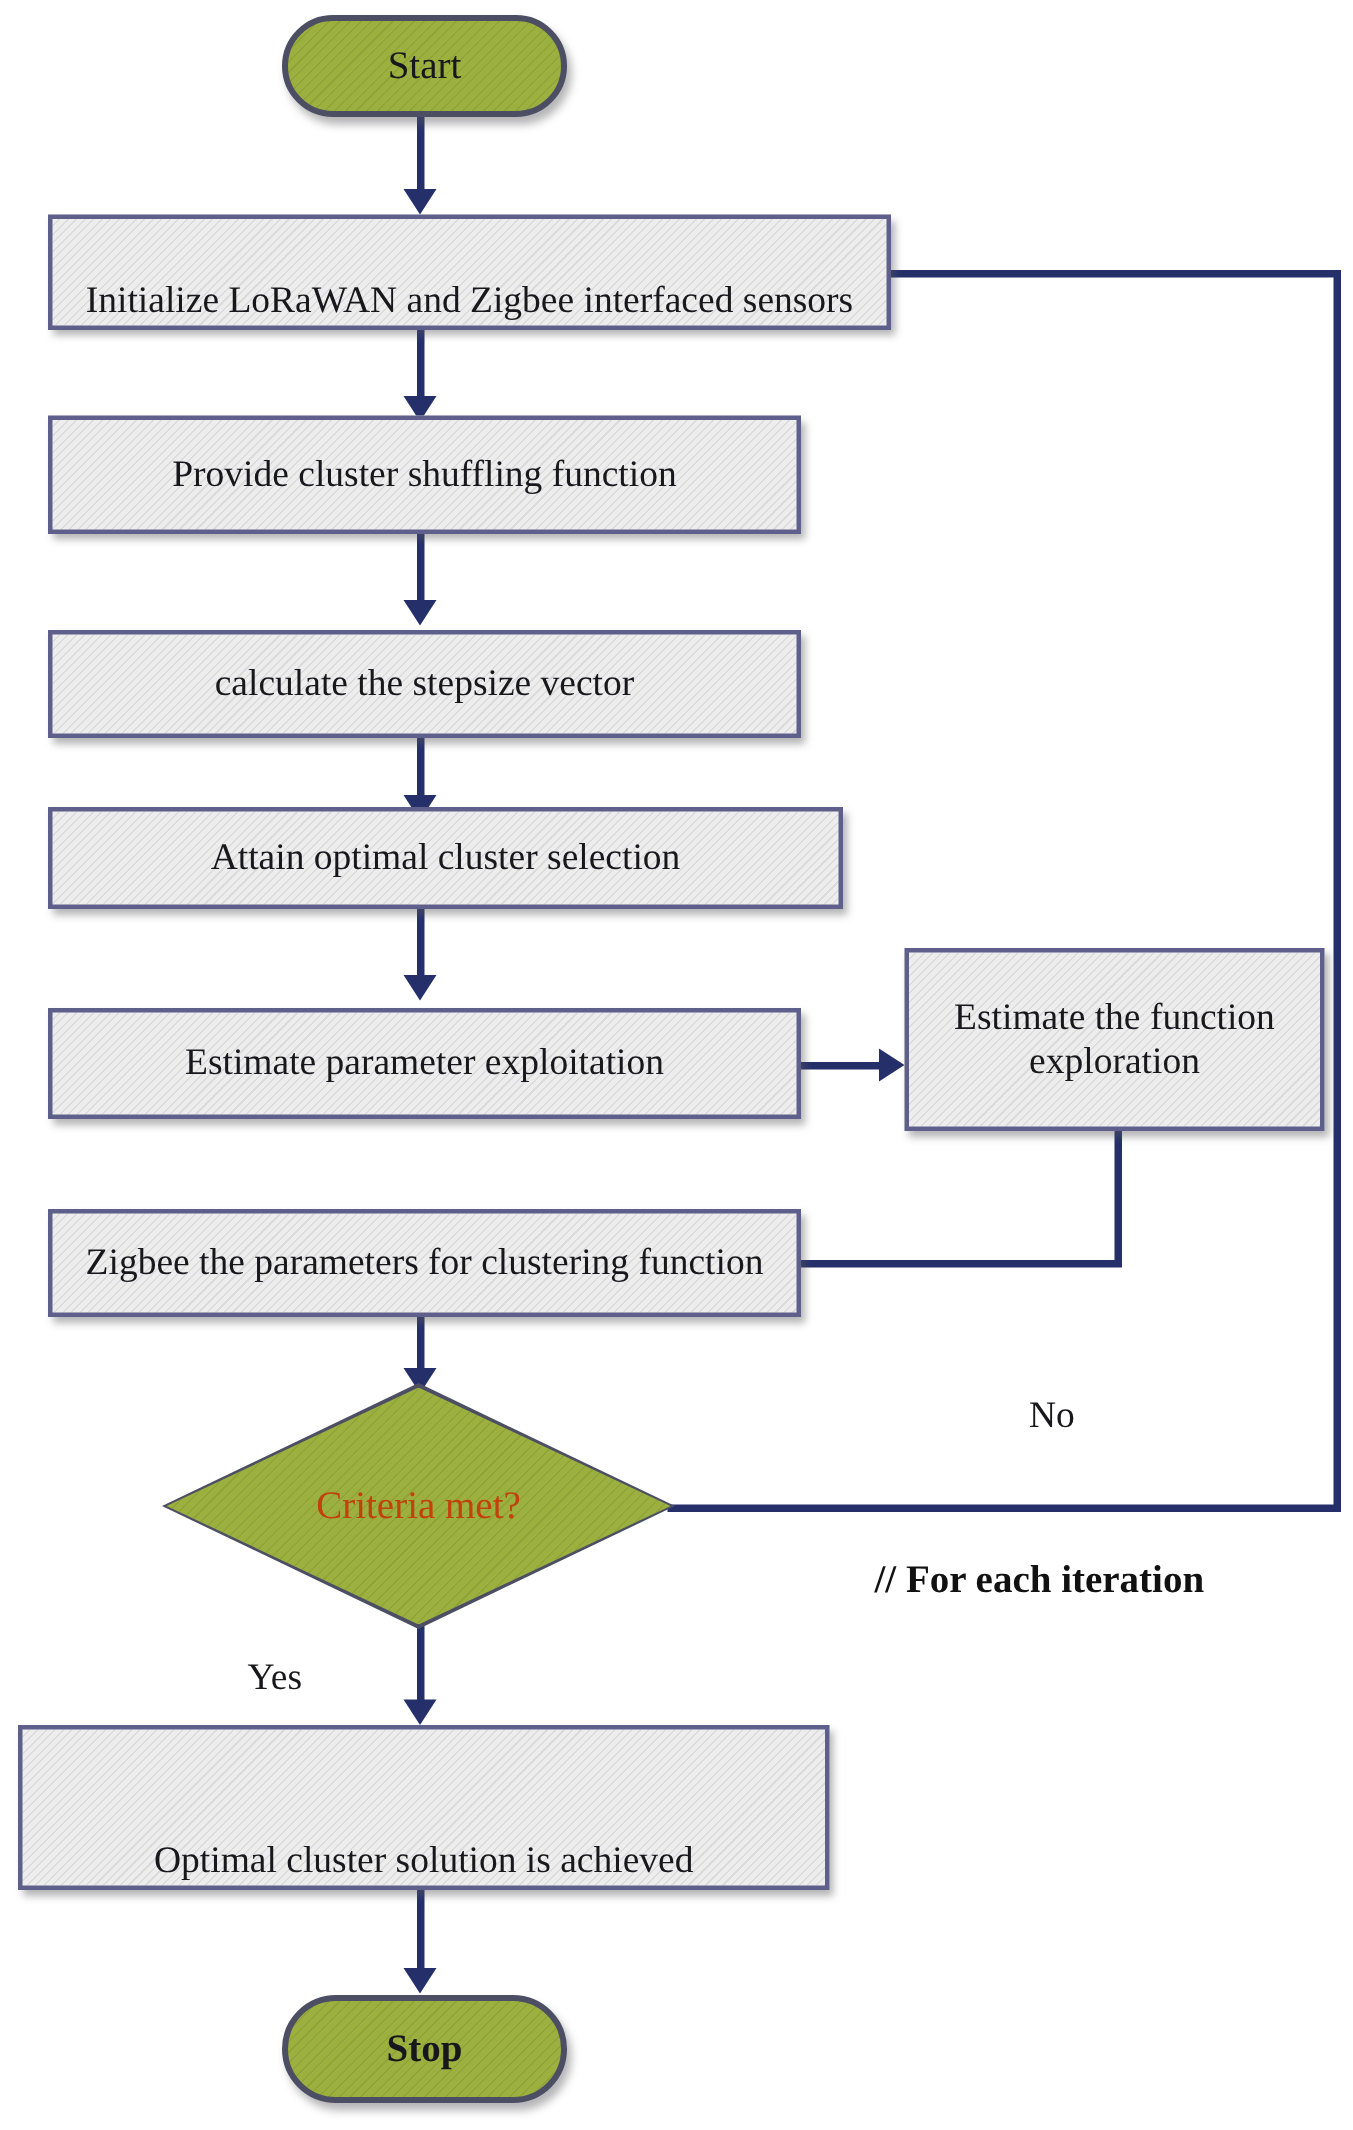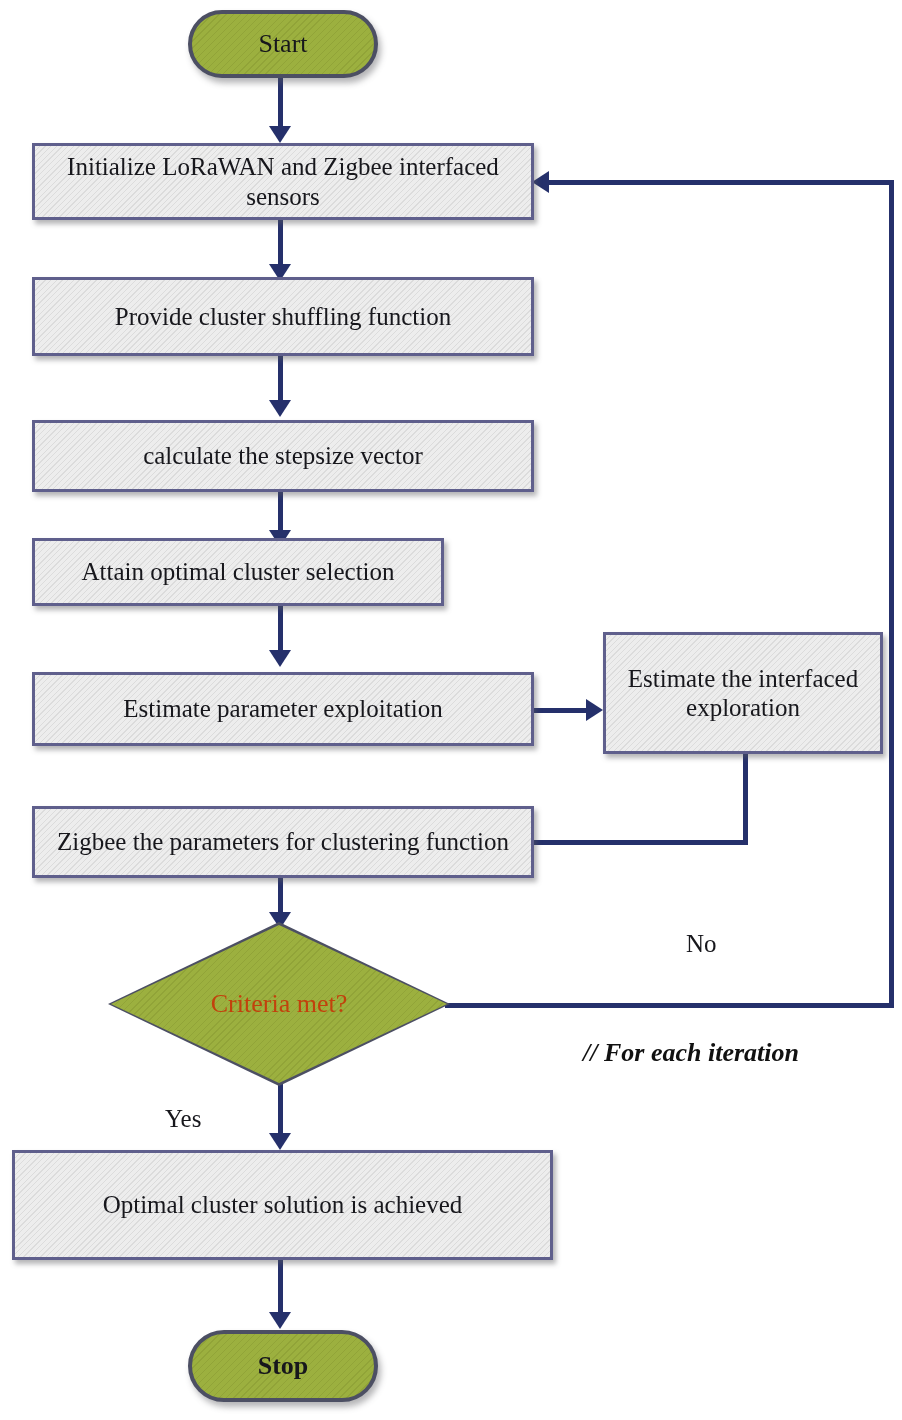--- a/index.html
+++ b/index.html
@@ -65,21 +65,21 @@
   .arrow-left{position:absolute;width:0;height:0;z-index:2;
     border-top:11px solid transparent;border-bottom:11px solid transparent;
     border-right:17px solid #25306b;}
   .arrow-right{position:absolute;width:0;height:0;z-index:2;
     border-top:11px solid transparent;border-bottom:11px solid transparent;
     border-left:17px solid #25306b;}
 
   
   .elabel{position:absolute;font-size:25px;color:#17171c;z-index:4;white-space:nowrap;}
   .note{position:absolute;font-size:26px;color:#111;z-index:4;
-        font-style:italic;font-weight:bold;white-space:nowrap;}
+        font-weight:bold;white-space:nowrap;}
 </style>
 </head>
 <body>
 
 <div id="canvas">
 
   <div class="vline" style="left:278px;top:76px;height:62px;"></div>
   <div class="arrow-down" style="left:269px;top:126px;"></div>
 
   <div class="vline" style="left:278px;top:218px;height:58px;"></div>
@@ -112,55 +112,55 @@
   <div class="vline" style="left:278px;top:1083px;height:62px;"></div>
   <div class="arrow-down" style="left:269px;top:1133px;"></div>
 
   <div class="vline" style="left:278px;top:1258px;height:66px;"></div>
   <div class="arrow-down" style="left:269px;top:1312px;"></div>
 
   <div class="node term" style="left:188px;top:10px;width:190px;height:68px;">
     <span>Start</span>
   </div>
 
-  <div class="node proc" style="left:32px;top:143px;width:502px;height:77px;">
+  <div class="node proc" style="left:32px;top:143px;width:562px;height:77px;align-items:flex-end;">
     <span>Initialize LoRaWAN and Zigbee interfaced sensors</span>
   </div>
 
   <div class="node proc" style="left:32px;top:277px;width:502px;height:79px;">
     <span>Provide cluster shuffling function</span>
   </div>
 
   <div class="node proc" style="left:32px;top:420px;width:502px;height:72px;text-align:center;">
     <span>calculate the stepsize vector</span>
   </div>
 
-  <div class="node proc" style="left:32px;top:538px;width:412px;height:68px;">
+  <div class="node proc" style="left:32px;top:538px;width:530px;height:68px;">
     <span>Attain optimal cluster selection</span>
   </div>
 
   <div class="node proc" style="left:32px;top:672px;width:502px;height:74px;">
     <span>Estimate parameter exploitation</span>
   </div>
 
   <div class="node proc" style="left:603px;top:632px;width:280px;height:122px;">
-    <span>Estimate the interfaced exploration</span>
+    <span>Estimate the function exploration</span>
   </div>
 
   <div class="node proc" style="left:32px;top:806px;width:502px;height:72px;">
     <span>Zigbee the parameters for clustering function</span>
   </div>
 
   <div class="decision" style="left:108px;top:922px;width:342px;height:164px;">
     <div class="dia-border"></div>
     <div class="dia-inner"></div>
     <div class="dia-label">Criteria met?</div>
   </div>
 
-  <div class="node proc" style="left:12px;top:1150px;width:541px;height:110px;">
+  <div class="node proc" style="left:12px;top:1150px;width:541px;height:110px;align-items:flex-end;">
     <span>Optimal cluster solution is achieved</span>
   </div>
 
   <div class="node term" style="left:188px;top:1330px;width:190px;height:72px;font-weight:bold;">
     <span>Stop</span>
   </div>
 
   <div class="elabel" style="left:686px;top:930px;">No</div>
 
   <div class="elabel" style="left:165px;top:1105px;">Yes</div>

